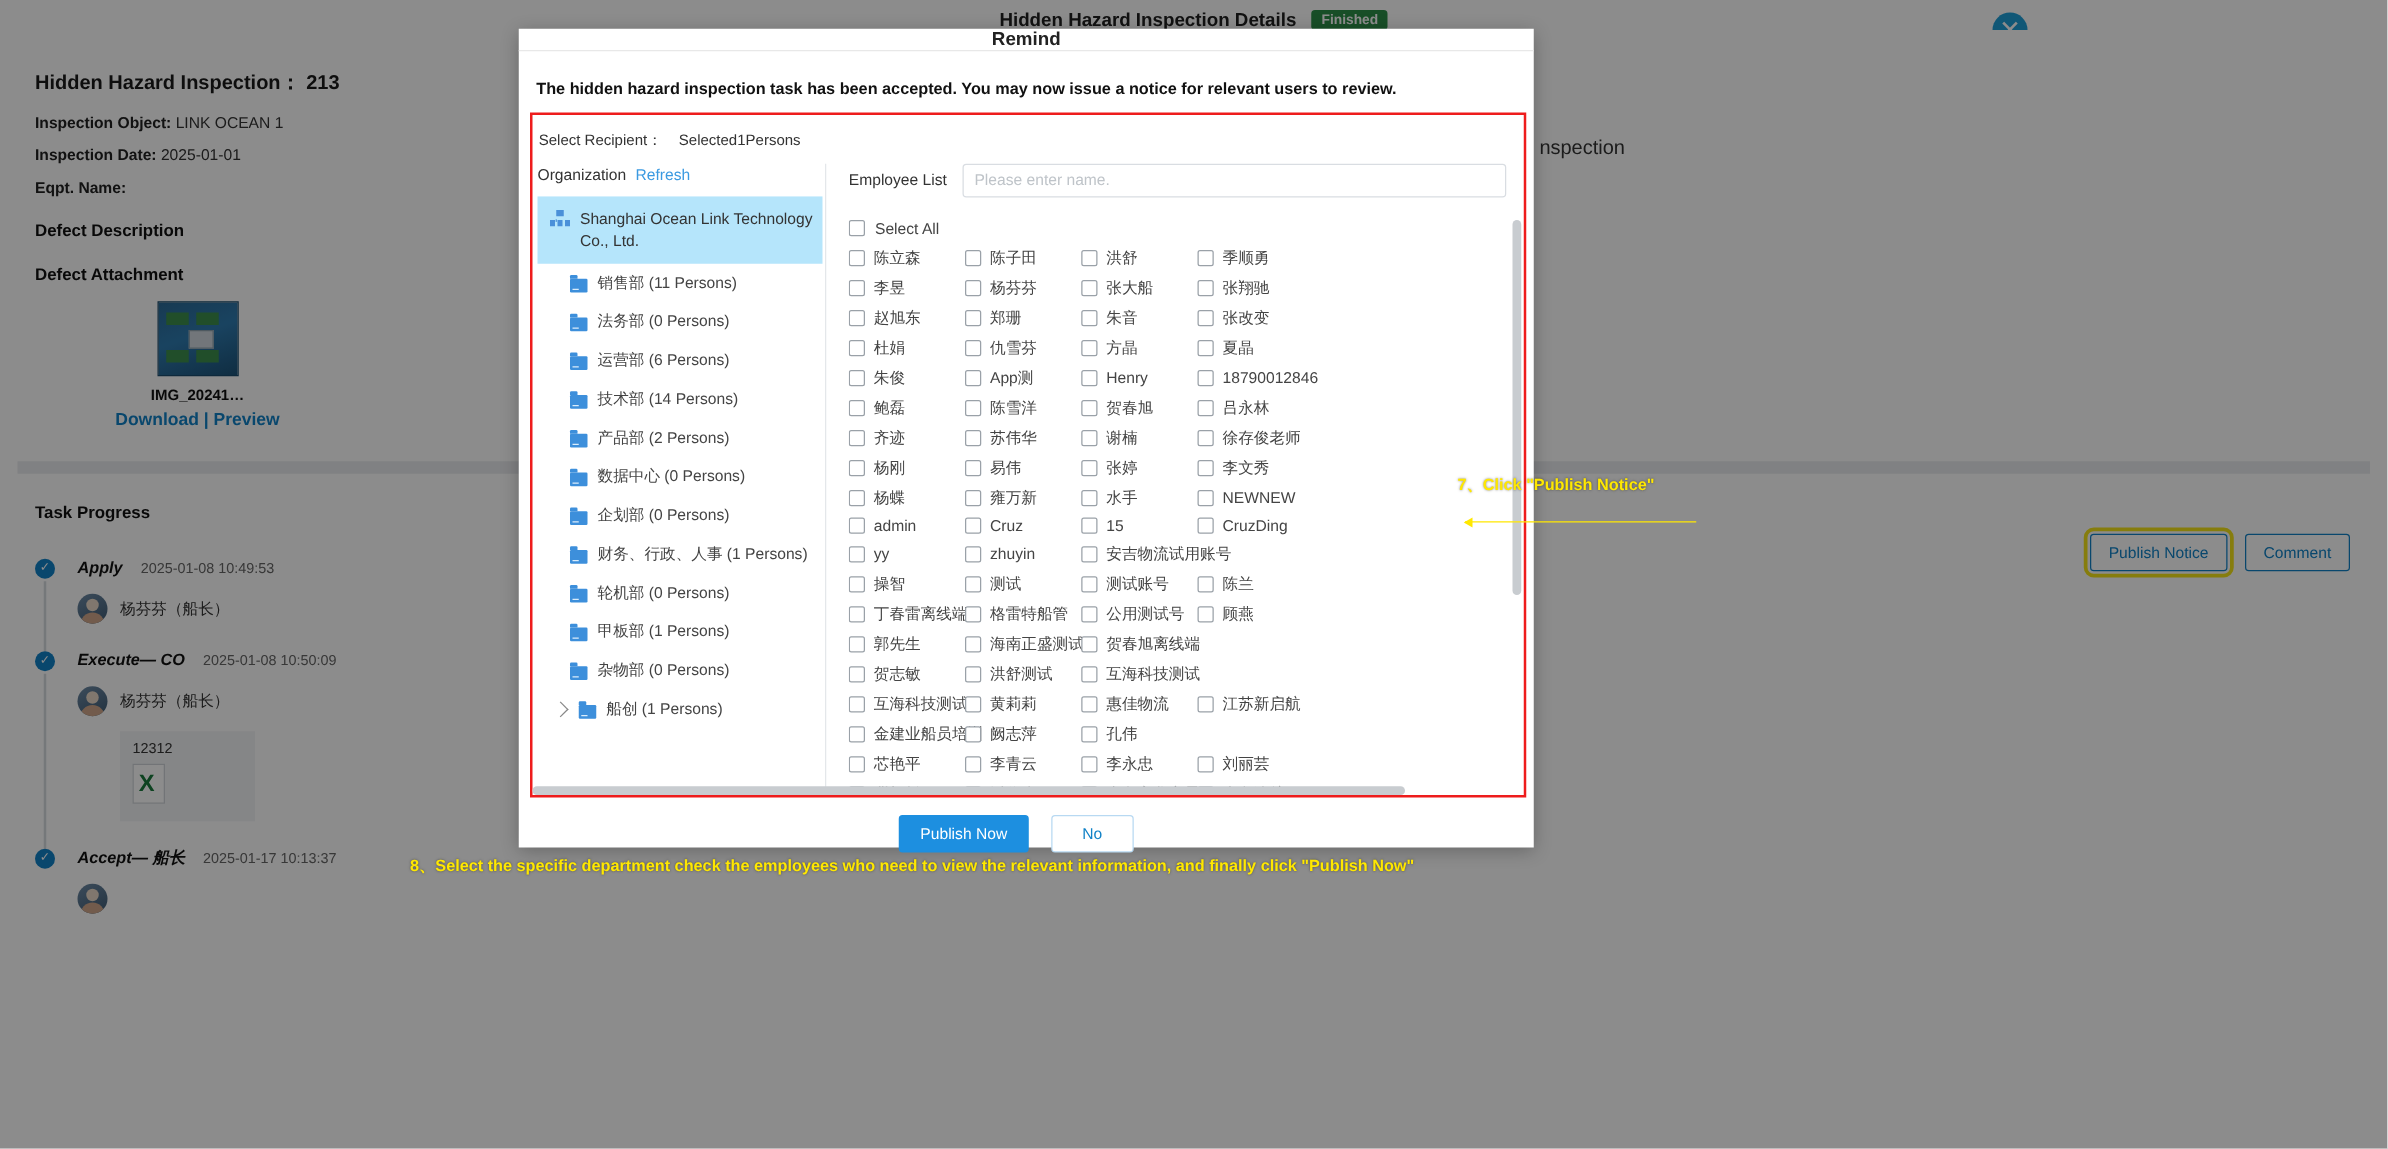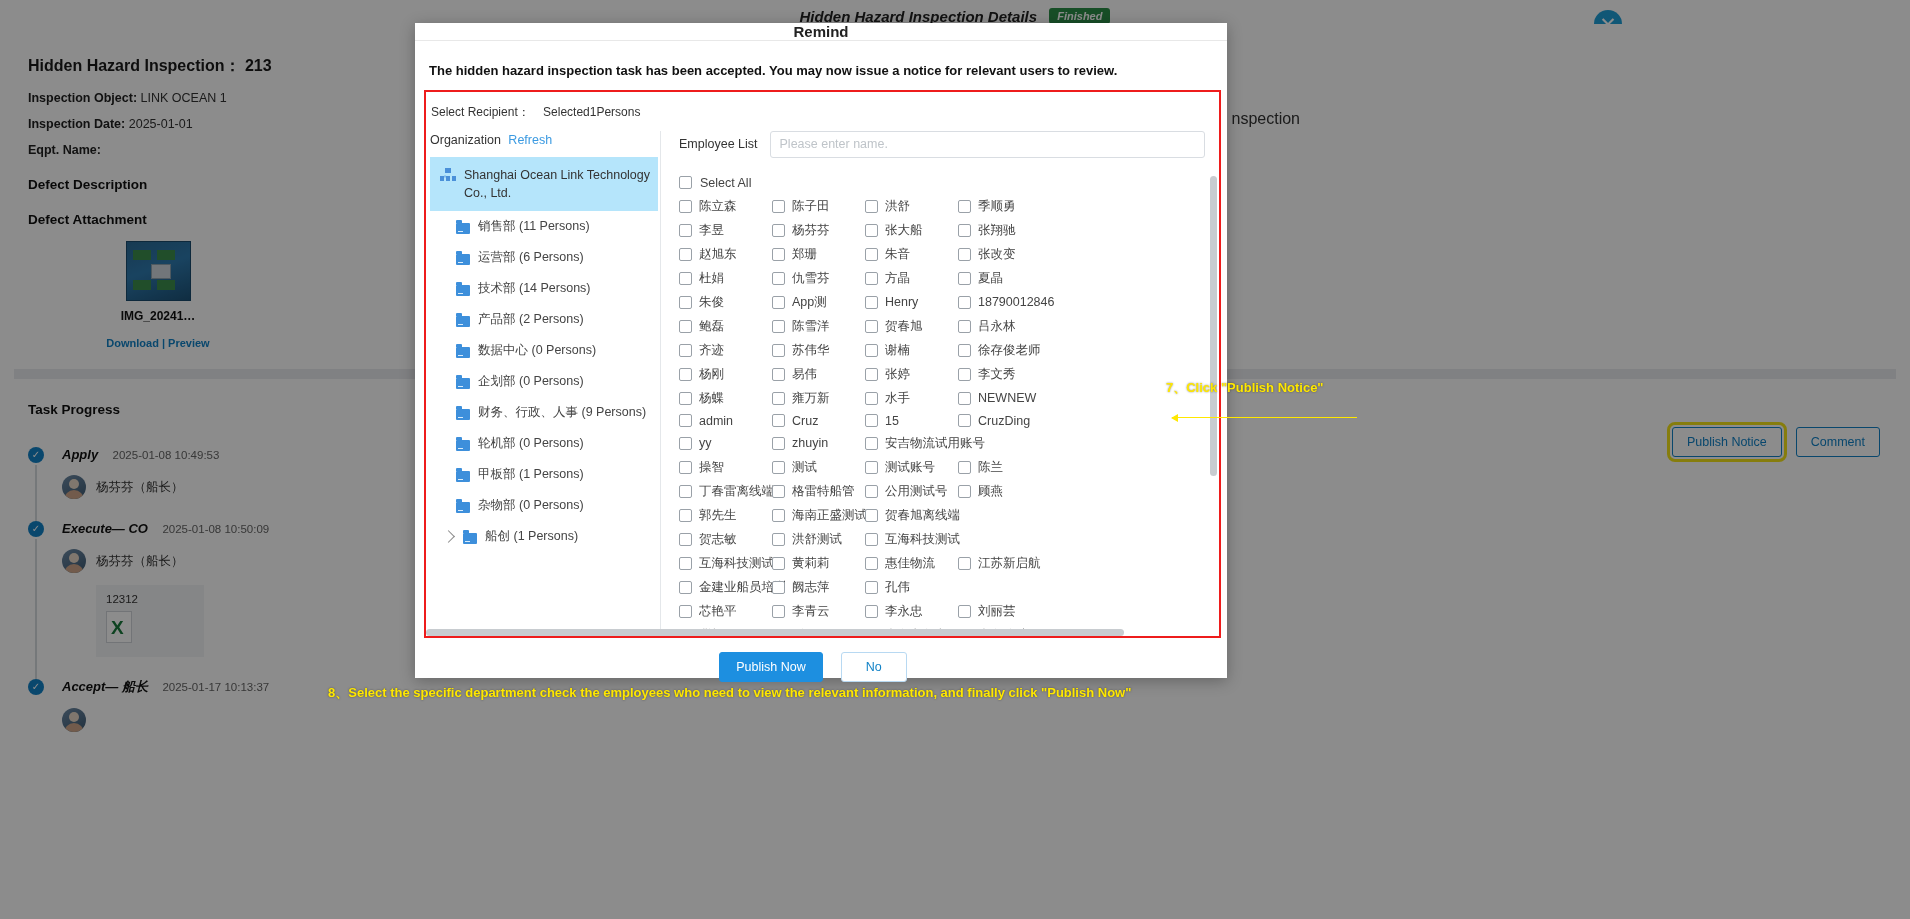--- a/index.html
+++ b/index.html
@@ -10,21 +10,20 @@
     font-family: "Liberation Sans", "DejaVu Sans", sans-serif;
     background: #ffffff;
   }
   #root { position: relative; width: 1910px; height: 919px; background:#fff; }
 
   
   .bg-page { position:absolute; inset:0; background:#fff; }
   .bg-header {
     position:absolute; left:0; top:0; width:1640px; height:24px;
     background:#fff;
-    font-style:italic;
   }
   .bg-title-wrap {
     position:absolute; left:0; top:8px; width:1910px; text-align:center;
     font-size:15px; color:#222; font-weight:600;
   }
   .finished-badge {
     display:inline-block; background:#2d8f47; color:#fff;
     font-size:11px; font-weight:600; border-radius:3px;
     padding:2px 8px; margin-left:8px; position:relative; top:-2px;
   }
@@ -53,21 +52,21 @@
   }
   .thumb:before{
     content:""; position:absolute; left:6px; top:8px; width:18px; height:10px;
     background:#3d8f4e; box-shadow: 24px 0 0 #3d8f4e, 0 30px 0 #3d8f4e, 24px 30px 0 #3d8f4e;
   }
   .thumb:after{
     content:""; position:absolute; left:24px; top:22px; width:18px; height:13px;
     background:#cfd8de; border:1px solid #8ea3b0;
   }
   .thumb-name { font-size:12px; font-weight:bold; color:#111; margin-top:8px; }
-  .thumb-links { font-size:11px; margin-top:14px; color:#1182c7; font-weight:bold; }
+  .thumb-links { font-size:14px; margin-top:4px; color:#1182c7; font-weight:bold; }
   .thumb-links span { cursor:pointer; }
 
   .hr-grey { position:absolute; left:14px; top:345px; width:1882px; height:10px; background:#e9ebee; }
 
   .task-progress { position:absolute; left:28px; top:378px; width:880px; }
   .tp-title { font-size:13.5px; font-weight:bold; color:#111; margin-bottom:28px; }
   .tp-step { position:relative; padding-left:34px; margin-bottom:20px; }
   .tp-dot {
     position:absolute; left:0; top:2px; width:16px; height:16px; border-radius:50%;
     background:#1182c7; color:#fff; font-size:10px; line-height:16px; text-align:center;
@@ -333,41 +332,45 @@
               <span class="tree-icon ico-org"></span>
               <span class="label">Shanghai Ocean Link Technology Co., Ltd.</span>
             </div>
             <div id="org-children">
                 <div class="org-item">
                   <span class="ico-folder"></span>
                   <span class="label">销售部 (11 Persons)</span>
                 </div>
                 <div class="org-item">
                   <span class="ico-folder"></span>
+                  <span class="label">法务部 (0 Persons)</span>
+                </div>
+                <div class="org-item">
+                  <span class="ico-folder"></span>
                   <span class="label">运营部 (6 Persons)</span>
                 </div>
                 <div class="org-item">
                   <span class="ico-folder"></span>
                   <span class="label">技术部 (14 Persons)</span>
                 </div>
                 <div class="org-item">
                   <span class="ico-folder"></span>
                   <span class="label">产品部 (2 Persons)</span>
                 </div>
                 <div class="org-item">
                   <span class="ico-folder"></span>
                   <span class="label">数据中心 (0 Persons)</span>
                 </div>
                 <div class="org-item">
                   <span class="ico-folder"></span>
                   <span class="label">企划部 (0 Persons)</span>
                 </div>
                 <div class="org-item">
                   <span class="ico-folder"></span>
-                  <span class="label">财务、行政、人事 (9 Persons)</span>
+                  <span class="label">财务、行政、人事 (1 Persons)</span>
                 </div>
                 <div class="org-item">
                   <span class="ico-folder"></span>
                   <span class="label">轮机部 (0 Persons)</span>
                 </div>
                 <div class="org-item">
                   <span class="ico-folder"></span>
                   <span class="label">甲板部 (1 Persons)</span>
                 </div>
                 <div class="org-item">

